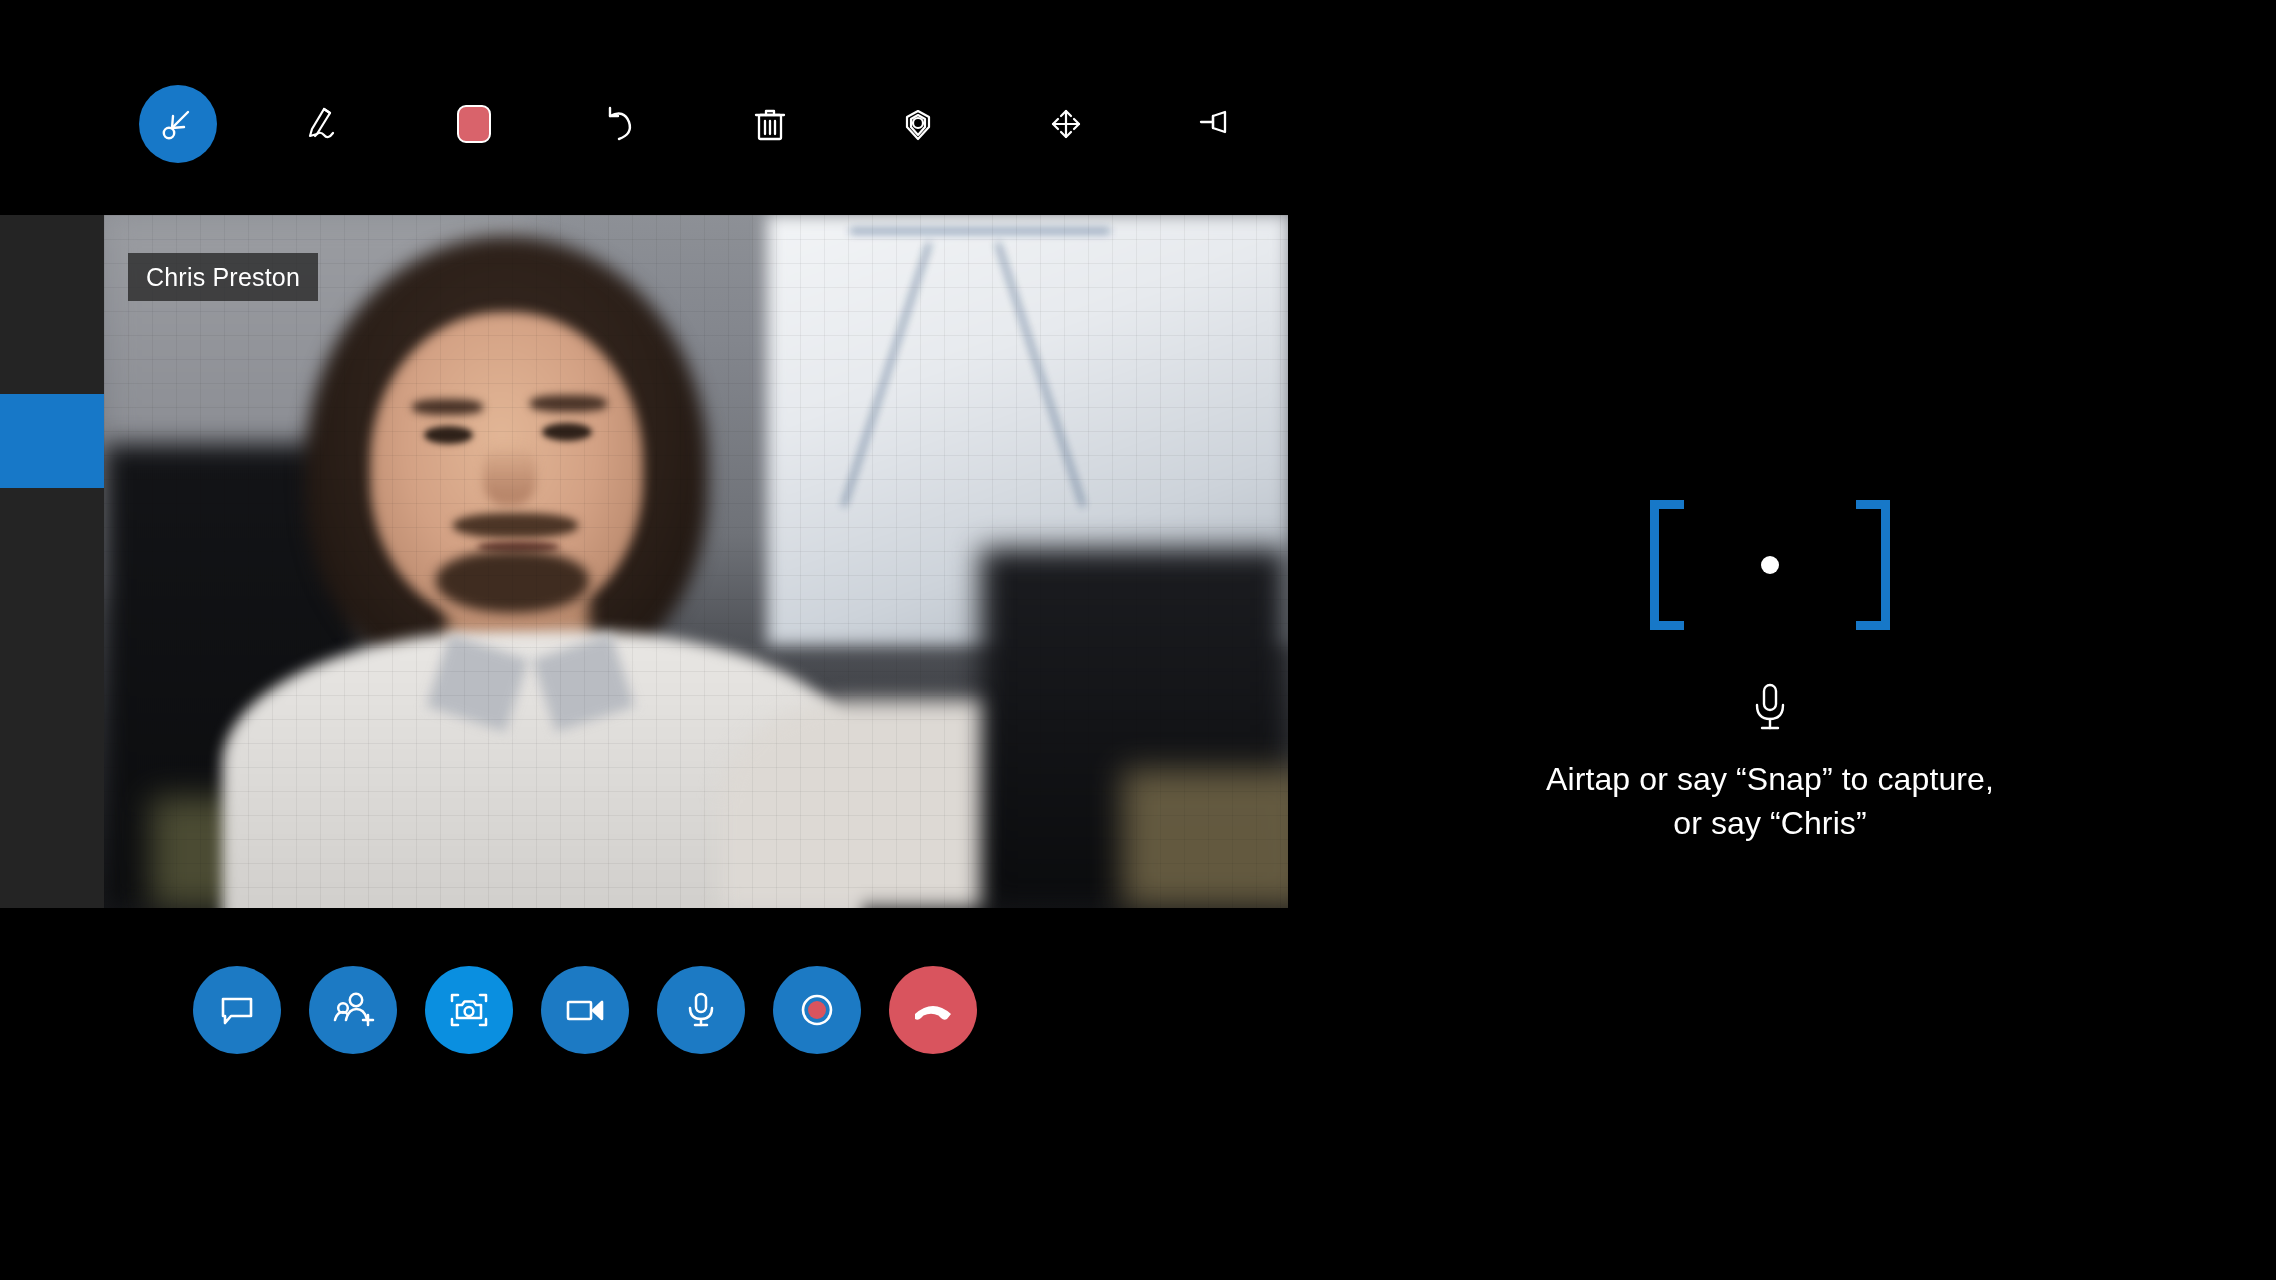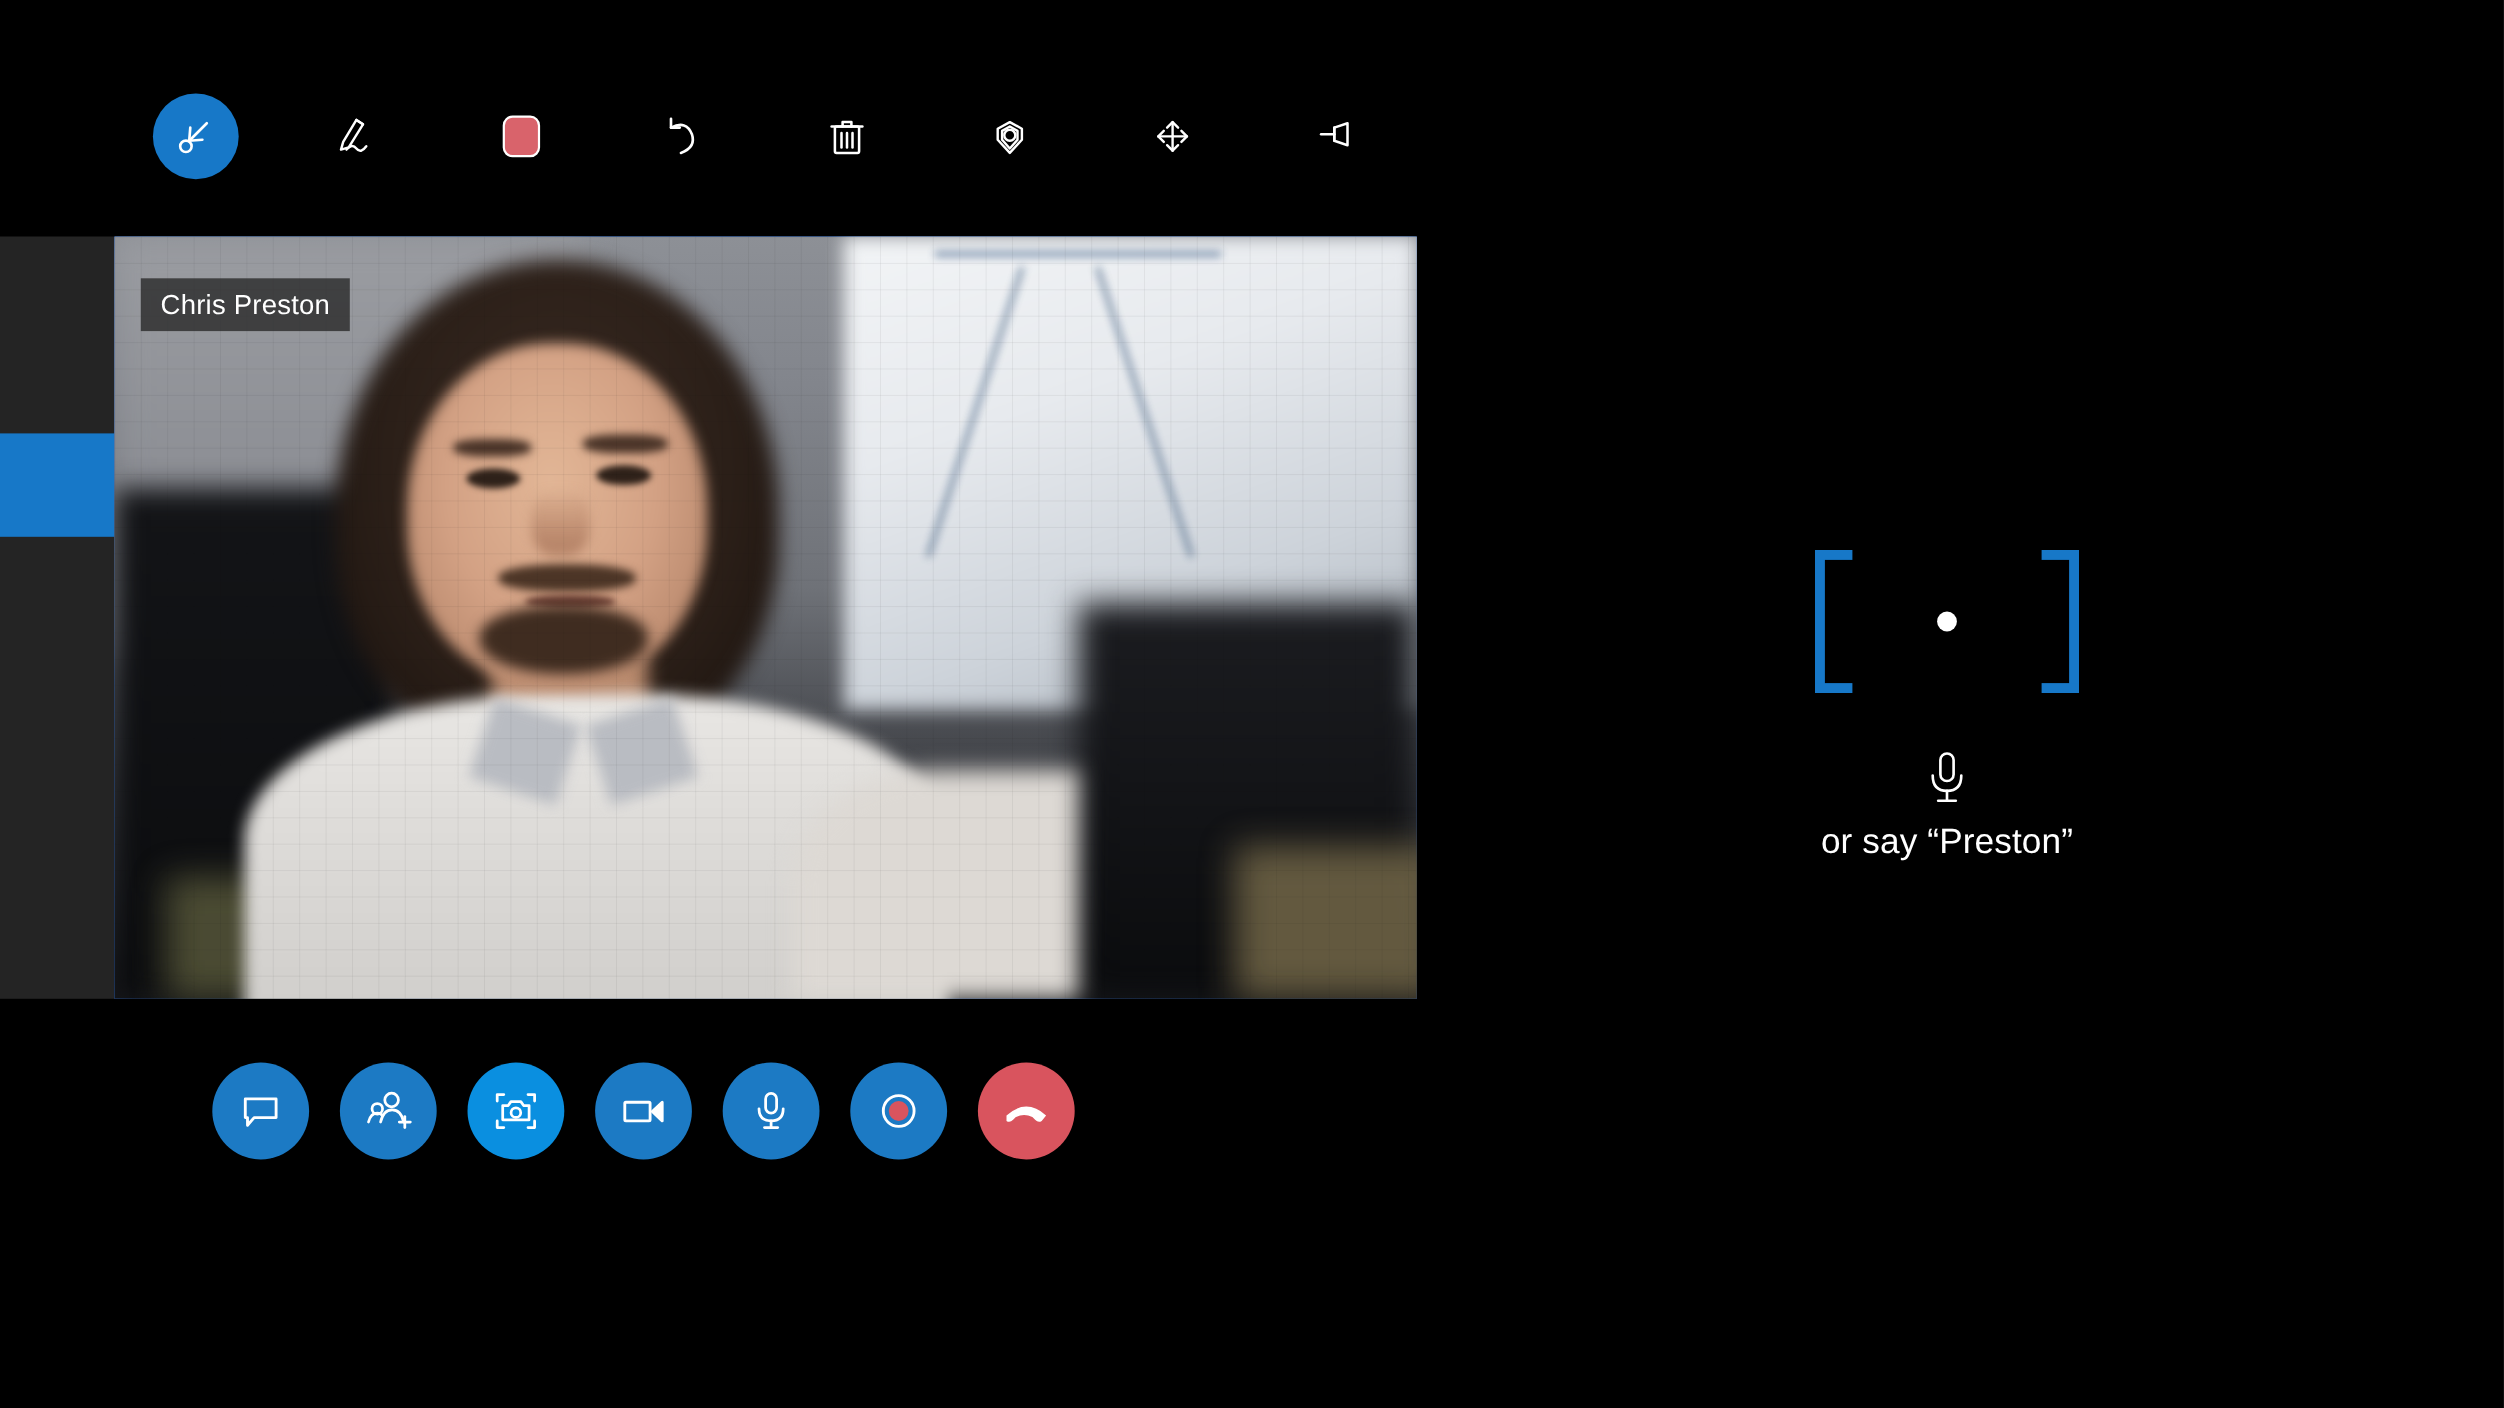--- a/index.html
+++ b/index.html
@@ -450,16 +450,17 @@
 
     <div class="mic-hud">
       <svg width="40" height="56" viewBox="0 0 40 56" fill="none" stroke="#ffffff" stroke-width="2.4" stroke-linecap="round" stroke-linejoin="round">
         <rect x="14" y="5" width="12" height="25" rx="6"></rect>
         <path d="M7 25 q0 14 13 14 q13 0 13 -14"></path>
         <line x1="20" y1="39" x2="20" y2="48"></line>
         <line x1="12" y1="48" x2="28" y2="48"></line>
       </svg>
     </div>
 
-    <div class="hud-text" style="margin-top:2px;">or say “Preston”</div>
+    <div class="hud-text">Airtap or say “Snap” to capture,</div>
+    <div class="hud-text" style="margin-top:2px;">or say “Chris”</div>
   </div>
 
 </div>
 
 </body></html>

